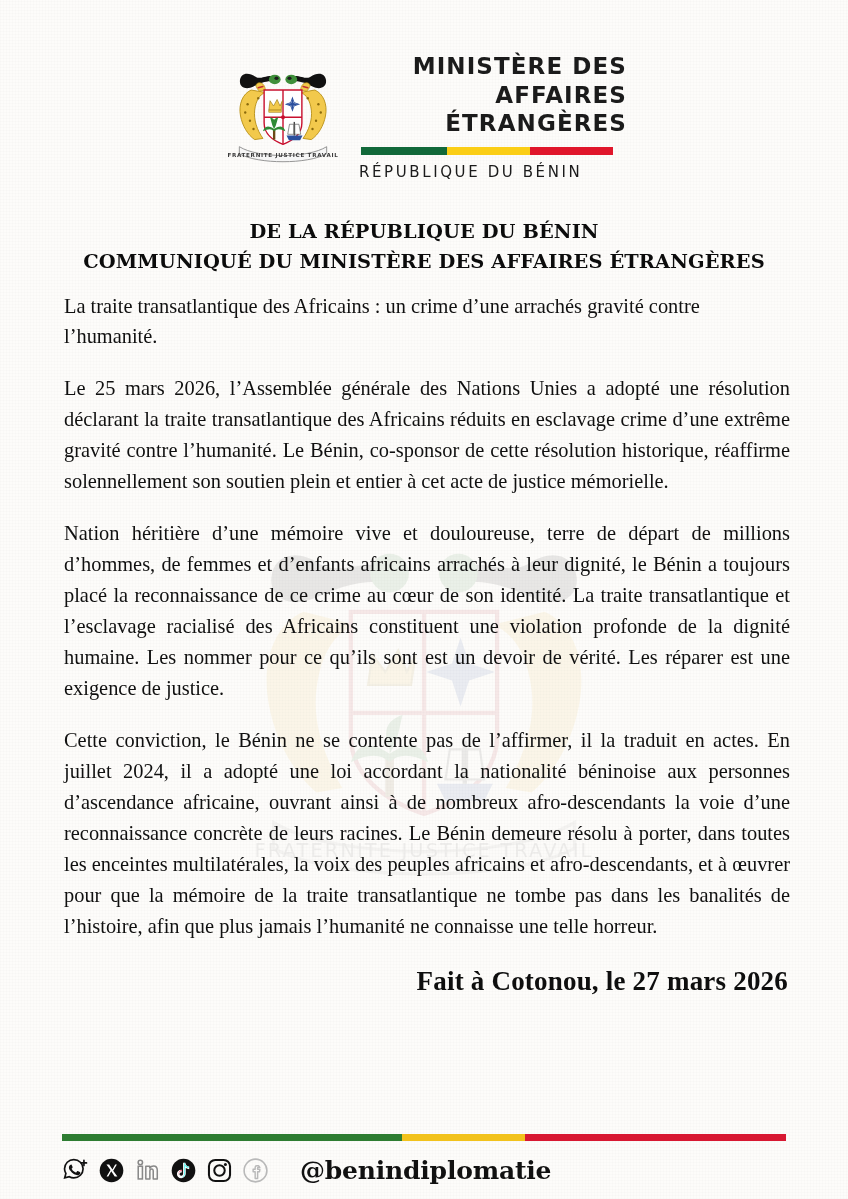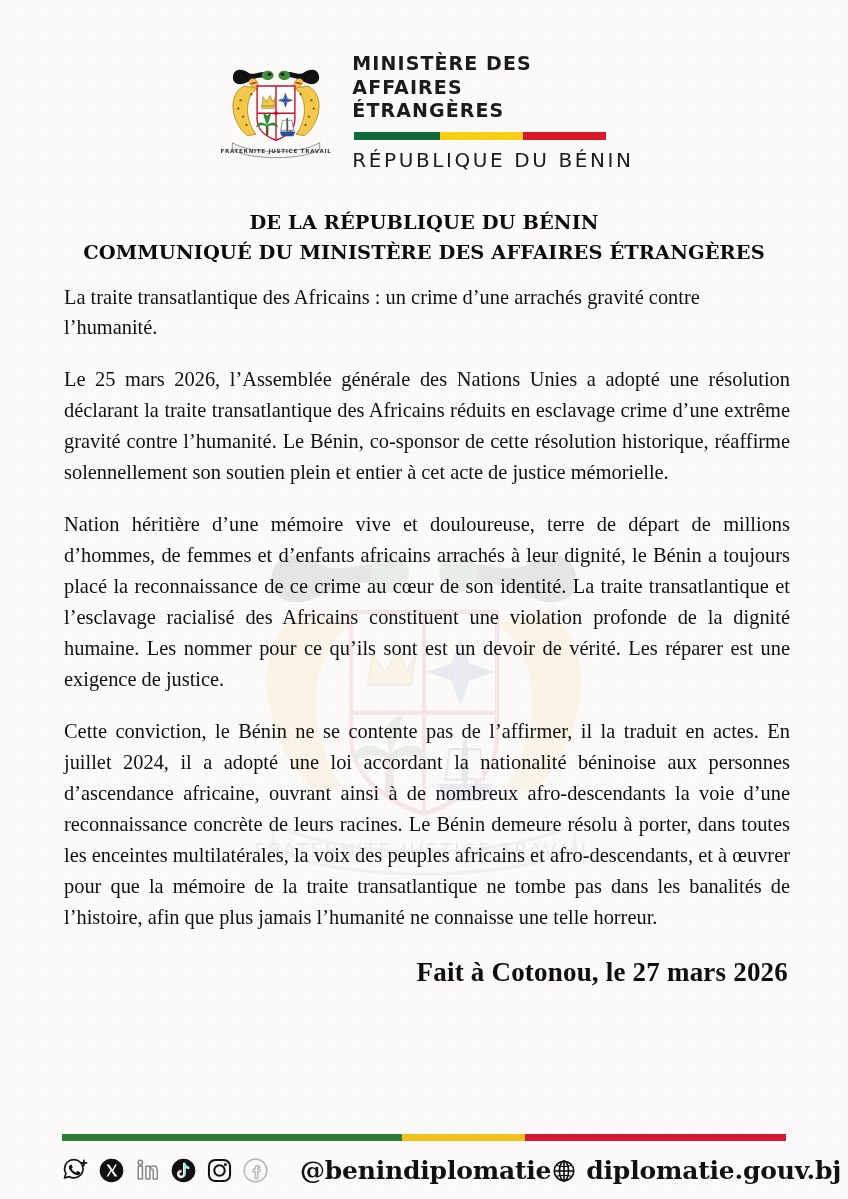--- a/index.html
+++ b/index.html
@@ -61,42 +61,43 @@
   }
   .crest-wrap svg { display: block; width: 100%; height: 100%; }
 
   .letterhead-text {
     display: flex;
     flex-direction: column;
     justify-content: center;
   }
   .ministry-name {
     font-family: "DejaVu Sans", "Liberation Sans", sans-serif;
-    font-size: 19px;
+    font-size: 23px;
     font-weight: 700;
     letter-spacing: 1.1px;
     line-height: 1.24;
     color: #1b1b1b;
     max-width: 268px;
     text-transform: uppercase;
+    text-align: right;
   }
   .flag-rule {
     display: flex;
     width: 252px;
     height: 8px;
     margin: 9px 0 8px 2px;
   }
   .flag-rule i { display: block; height: 100%; }
   .flag-rule .g { flex: 1 1 34%; }
   .flag-rule .y { flex: 1 1 33%; }
   .flag-rule .r { flex: 1 1 33%; }
 
   .republic-name {
     font-family: "DejaVu Sans", "Liberation Sans", sans-serif;
-    font-size: 20px;
+    font-size: 15px;
     font-weight: 500;
     letter-spacing: 2.6px;
     color: #1b1b1b;
     text-transform: uppercase;
   }
 
   
   .doc-title {
     margin: 36px 62px 0 62px;
     text-align: center;
@@ -387,30 +388,17 @@
         <span class="social-icon">
           <svg viewBox="0 0 32 32" xmlns="http://www.w3.org/2000/svg" aria-hidden="true">
             <circle cx="16" cy="16" r="13.5" fill="none" stroke="#b9b9b9" stroke-width="1.9"></circle>
             <path d="M19.6 10.4 L17.6 10.4 C16.3 10.4 15.6 11.2 15.6 12.5 L15.6 14.6 L13.2 14.6 L13.2 17.4 L15.6 17.4 L15.6 25.4 L18.5 25.4 L18.5 17.4 L20.8 17.4 L21.2 14.6 L18.5 14.6 L18.5 13 C18.5 12.5 18.7 12.3 19.2 12.3 L21.2 12.3 Z" fill="none" stroke="#b9b9b9" stroke-width="1.7" stroke-linejoin="round"></path>
           </svg>
         </span>
 
         <span class="handle">@benindiplomatie</span>
       </div>
 
-      <div class="web-block">
-        <span class="globe-icon">
-          <svg viewBox="0 0 32 32" xmlns="http://www.w3.org/2000/svg" aria-hidden="true">
-            <circle cx="16" cy="16" r="12" fill="none" stroke="#111" stroke-width="2"></circle>
-            <ellipse cx="16" cy="16" rx="5.6" ry="12" fill="none" stroke="#111" stroke-width="2"></ellipse>
-            <line x1="4" y1="16" x2="28" y2="16" stroke="#111" stroke-width="2"></line>
-            <line x1="16" y1="2.4" x2="16" y2="29.6" stroke="#111" stroke-width="2"></line>
-            <path d="M7 9 C10 11 22 11 25 9" fill="none" stroke="#111" stroke-width="1.6"></path>
-            <path d="M7 23 C10 21 22 21 25 23" fill="none" stroke="#111" stroke-width="1.6"></path>
-          </svg>
-        </span>
-        <span class="website">diplomatie.gouv.bj</span>
-      </div>
 
     </div>
   </footer>
 
 </div>
 
 </body></html>

